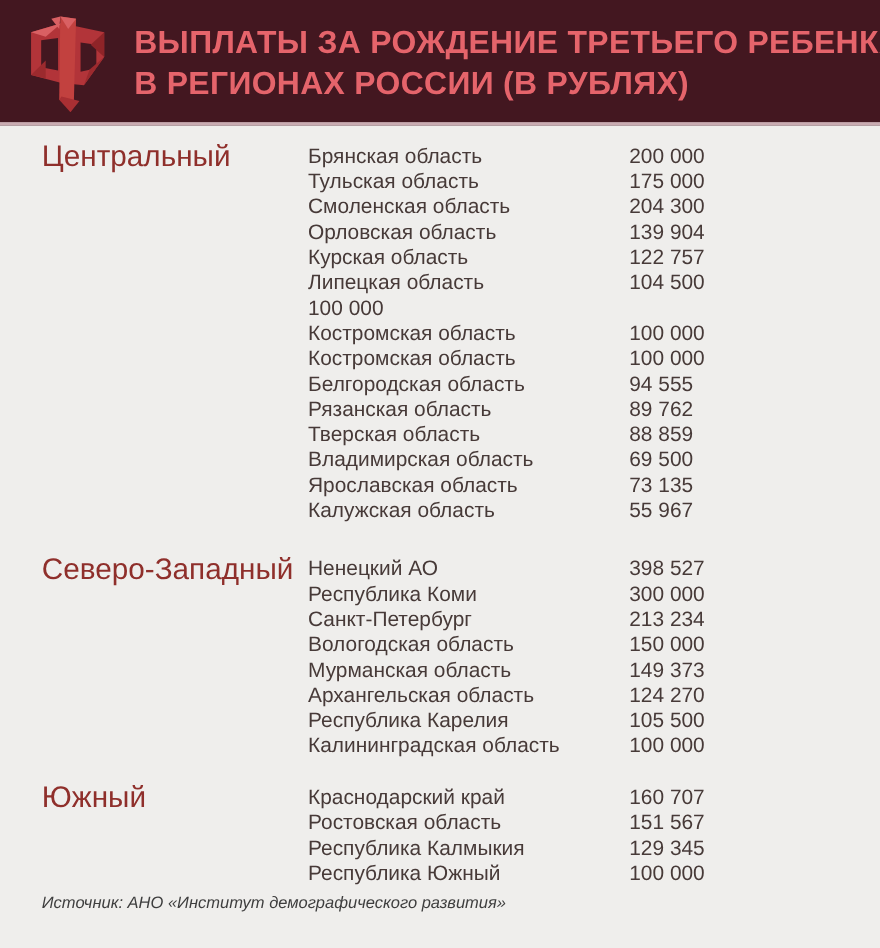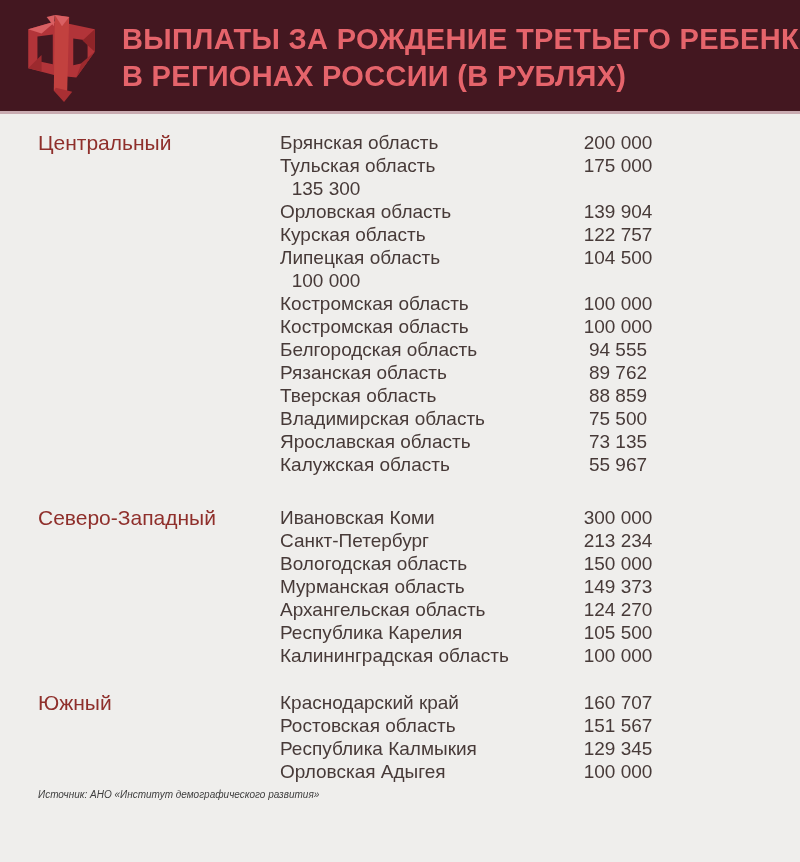--- a/index.html
+++ b/index.html
@@ -34,37 +34,37 @@
     white-space:nowrap;
   }
   
   main { padding-top:17px; }
   .group { position:relative; padding-left:280px; }
   .group:nth-child(1) { margin-bottom:30px; }
   .group:nth-child(2) { margin-bottom:24px; }
   .group-label {
     position:absolute;
     left:38px; top:0;
-    font-size:21px;
+    font-size:27px;
     line-height:23px;
     color: var(--section-label, #8f2f2b);
   }
   .row {
     display:flex;
     width:384px;
     font-size:19px;
     line-height:23px;
     color: var(--row-text, #473a38);
   }
   .region { flex:1; }
-  .value { text-align:center; min-width:92px; }
+  .value { text-align:left; min-width:92px; }
   
   footer {
     margin:6px 0 0 38px;
-    font-size:10px;
+    font-size:15px;
     font-style:italic;
     color: var(--footer-text, #3e3e3e);
   }
 </style>
 </head>
 <body>
 
 <div class="page">
 
   <header>
@@ -99,21 +99,22 @@
         <div class="rows">
           <div class="row">
             <span class="region">Брянская область</span>
             <span class="value">200 000</span>
           </div>
           <div class="row">
             <span class="region">Тульская область</span>
             <span class="value">175 000</span>
           </div>
           <div class="row">
-            <span class="value">135 300</span>
+            <span class="region">Смоленская область</span>
+            <span class="value">204 300</span>
           </div>
           <div class="row">
             <span class="region">Орловская область</span>
             <span class="value">139 904</span>
           </div>
           <div class="row">
             <span class="region">Курская область</span>
             <span class="value">122 757</span>
           </div>
           <div class="row">
@@ -138,37 +139,41 @@
           <div class="row">
             <span class="region">Рязанская область</span>
             <span class="value">89 762</span>
           </div>
           <div class="row">
             <span class="region">Тверская область</span>
             <span class="value">88 859</span>
           </div>
           <div class="row">
             <span class="region">Владимирская область</span>
-            <span class="value">75 500</span>
+            <span class="value">69 500</span>
           </div>
           <div class="row">
             <span class="region">Ярославская область</span>
             <span class="value">73 135</span>
           </div>
           <div class="row">
             <span class="region">Калужская область</span>
             <span class="value">55 967</span>
           </div>
         </div>
       </section>
       <section class="group">
         <div class="group-label">Северо-Западный</div>
         <div class="rows">
           <div class="row">
-            <span class="region">Ивановская Коми</span>
+            <span class="region">Ненецкий АО</span>
+            <span class="value">398 527</span>
+          </div>
+          <div class="row">
+            <span class="region">Республика Коми</span>
             <span class="value">300 000</span>
           </div>
           <div class="row">
             <span class="region">Санкт-Петербург</span>
             <span class="value">213 234</span>
           </div>
           <div class="row">
             <span class="region">Вологодская область</span>
             <span class="value">150 000</span>
           </div>
@@ -199,21 +204,21 @@
           </div>
           <div class="row">
             <span class="region">Ростовская область</span>
             <span class="value">151 567</span>
           </div>
           <div class="row">
             <span class="region">Республика Калмыкия</span>
             <span class="value">129 345</span>
           </div>
           <div class="row">
-            <span class="region">Орловская Адыгея</span>
+            <span class="region">Республика Южный</span>
             <span class="value">100 000</span>
           </div>
         </div>
       </section>
     </main>
 
   <footer>Источник: АНО «Институт демографического развития»</footer>
 
 </div>
 

